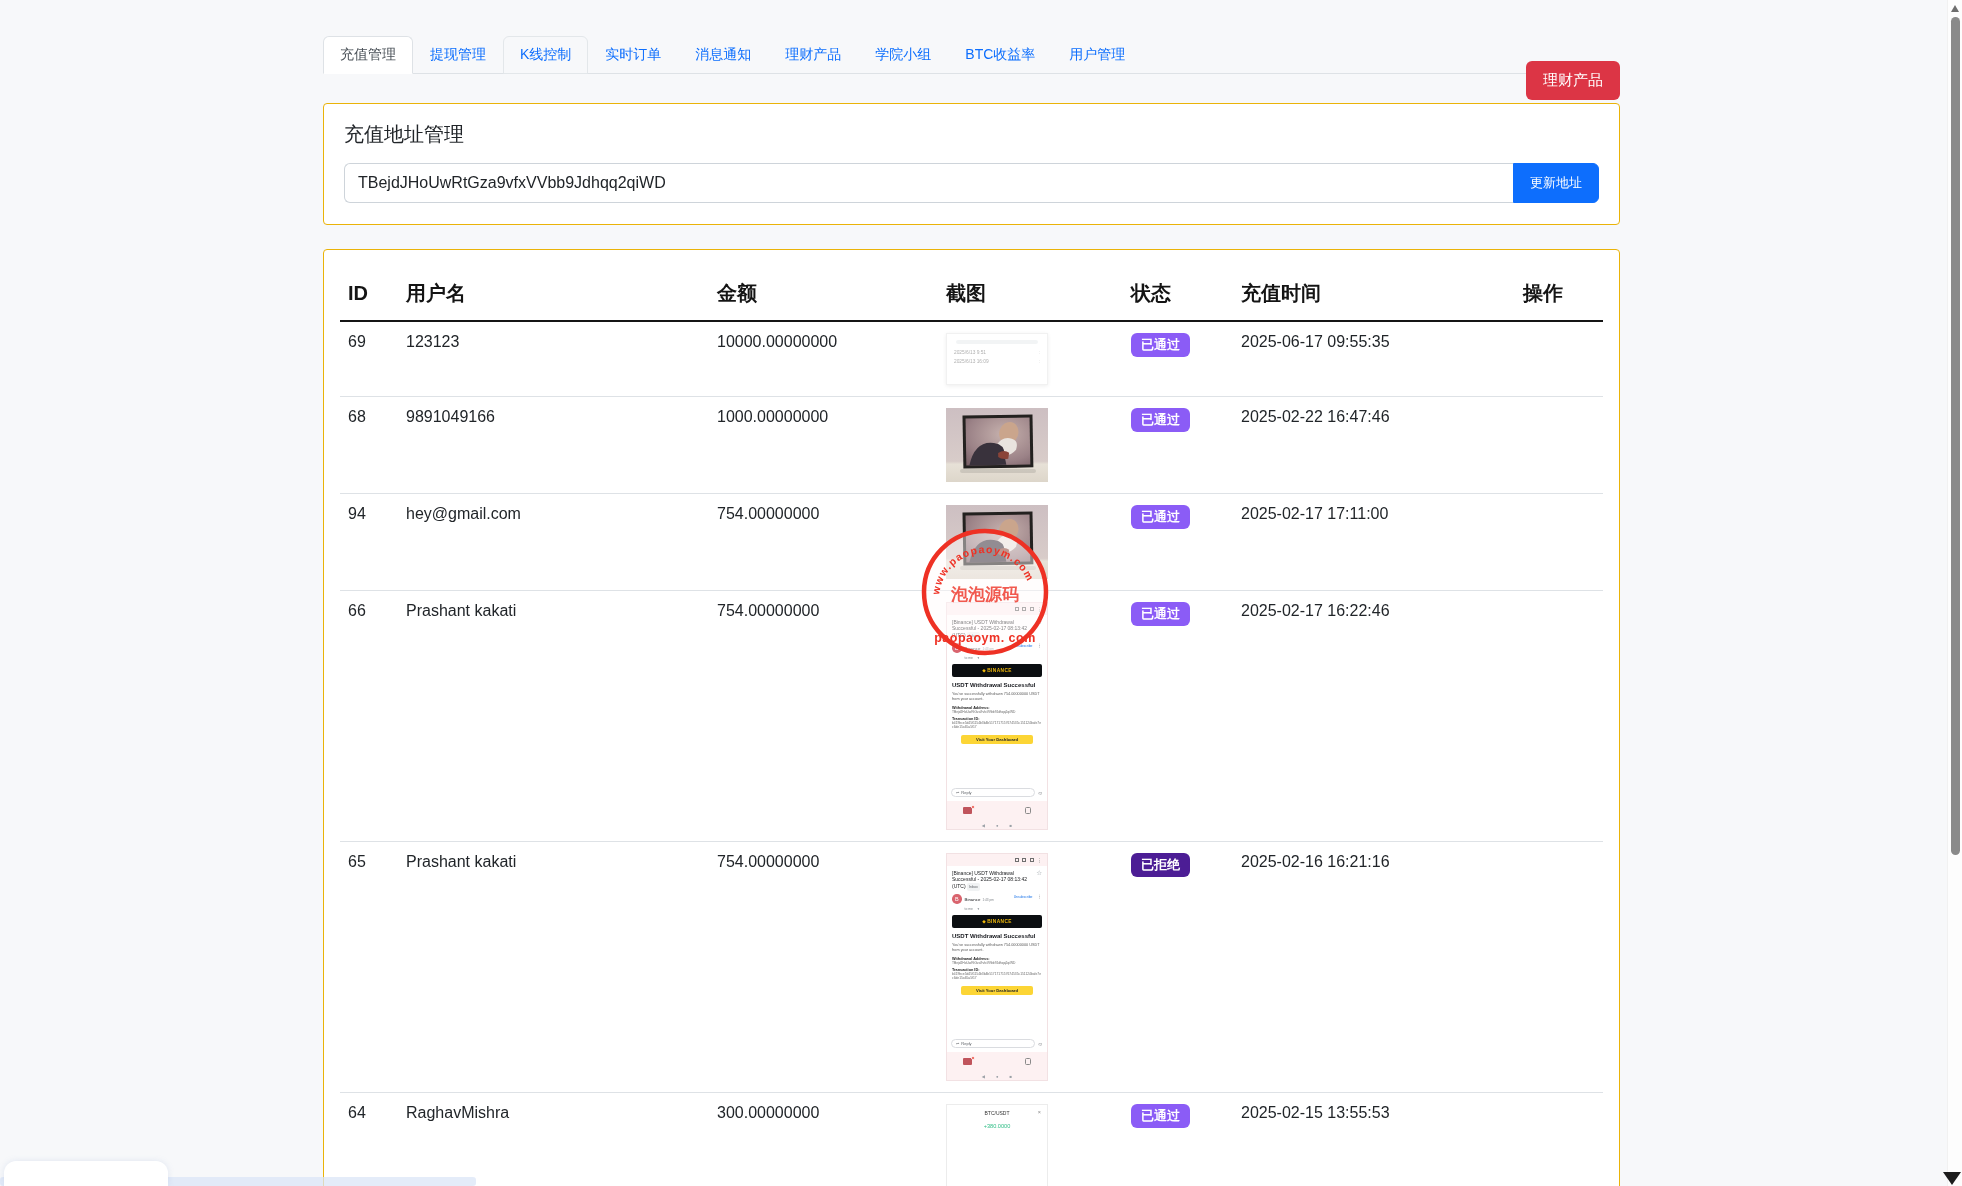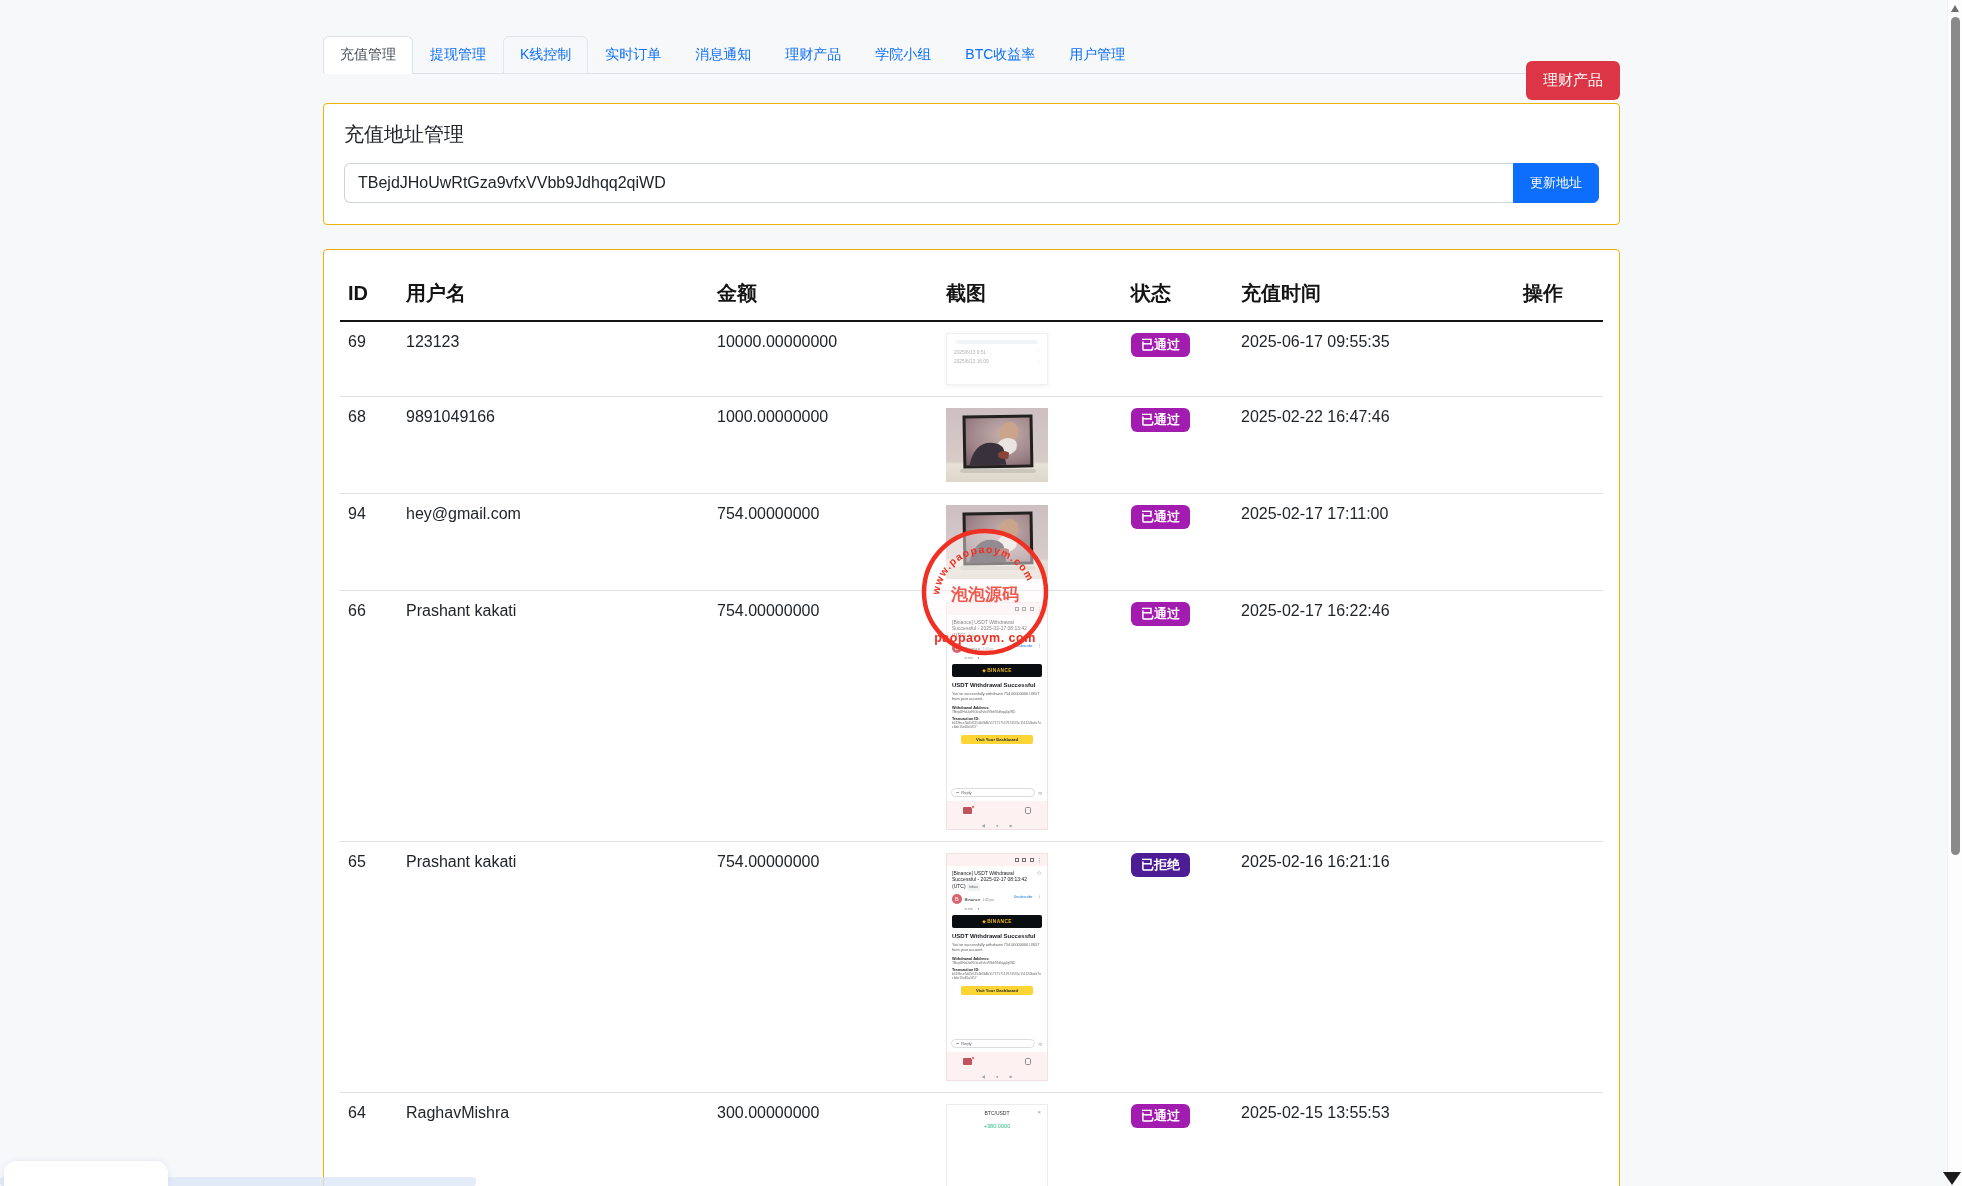--- a/index.html
+++ b/index.html
@@ -54,21 +54,21 @@
   }
   td {
     font-size:16px; color:#212529; padding:11px 8px; vertical-align:top;
     border-bottom:1px solid #dee2e6;
   }
 
   .badge {
     display:inline-block; color:#fff; font-size:13px; font-weight:700;
     padding:5px 10px; border-radius:6px; line-height:1.1;
   }
-  .badge[data-status="success"] { background:#a21caf; }
+  .badge[data-status="success"] { background:#8b5cf6; }
   .badge[data-status="danger"]  { background:#4c1d95; }
 
   
   .thumb { width:102px; position:relative; overflow:hidden; background:#fff; }
 
   .thumb-chat { height:52px; border:1px solid #f1f1f1; box-shadow:0 1px 4px rgba(0,0,0,.07); padding:5px 7px 0; }
   .chat-ghost { height:4px; margin:1px 2px 4px; background:#eceff1; border-radius:2px; opacity:.7; }
   .chat-ln { font-size:4.8px; color:#b0b0b0; line-height:9px; display:flex; justify-content:space-between; }
   .chat-ln .dots { color:#d2d2d2; }
 

